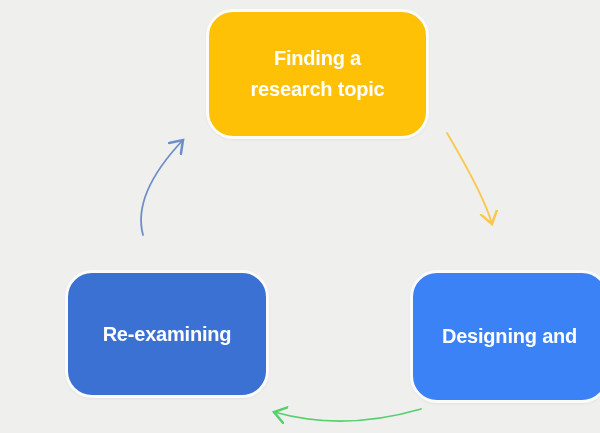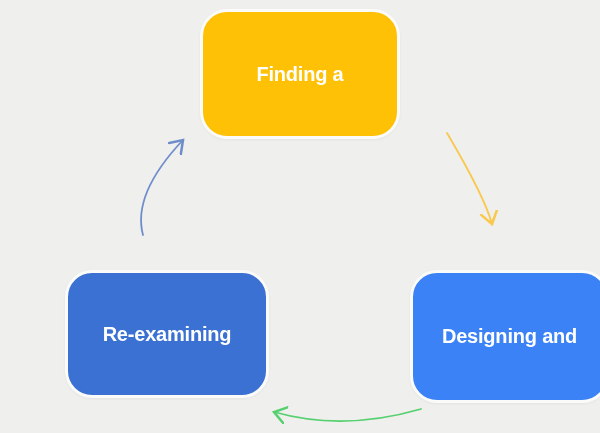--- a/index.html
+++ b/index.html
@@ -20,21 +20,21 @@
     justify-content: center;
     text-align: center;
     color: #ffffff;
     font-size: 20px;
     font-weight: 600;
     line-height: 31px;
     letter-spacing: -0.2px;
     box-shadow: 0 1px 3px rgba(0,0,0,0.05);
   }
   .node .line { display: block; }
-  #node-finding     { left: 200px; top: 9px;   width: 200px; height: 130px; }
+  #node-finding     { left: 206px; top: 9px;   width: 223px; height: 130px; }
   #node-designing   { left: 370px; top: 270px; width: 199px; height: 133px; }
   #node-reexamining { left: 65px;  top: 270px; width: 204px; height: 128px; }
   .arrows-layer {
     position: absolute;
     left: 0; top: 0;
     width: 600px; height: 433px;
     pointer-events: none;
   }
 </style>
 </head>
@@ -58,20 +58,21 @@
     <path d="M447,133 Q484.5,196.5 492,224" fill="none" stroke-width="1.8" stroke-linecap="round" marker-end="url(#head-yellow)" stroke="#F9C84C"></path>
 
     <path d="M421,409 Q343.5,431.5 274,412" fill="none" stroke-width="1.8" stroke-linecap="round" marker-end="url(#head-green)" stroke="#55D06E"></path>
 
     <path d="M143,235 Q132,194 183,140" fill="none" stroke-width="1.8" stroke-linecap="round" marker-end="url(#head-blue)" stroke="#6E8ECB"></path>
   </svg>
 
   <div class="node" id="node-finding" style="background: rgb(254, 193, 6);">
     <div class="node-label">
       <span class="line">Finding a</span>
+      <span class="line">research topic</span>
     </div>
   </div>
 
   <div class="node" id="node-designing" style="background: #3b82f6; margin-left: 40px;">
     <div class="node-label">
       <span class="line">Designing and</span>
     </div>
   </div>
 
   <div class="node" id="node-reexamining" style="background: rgb(59, 113, 211);">

